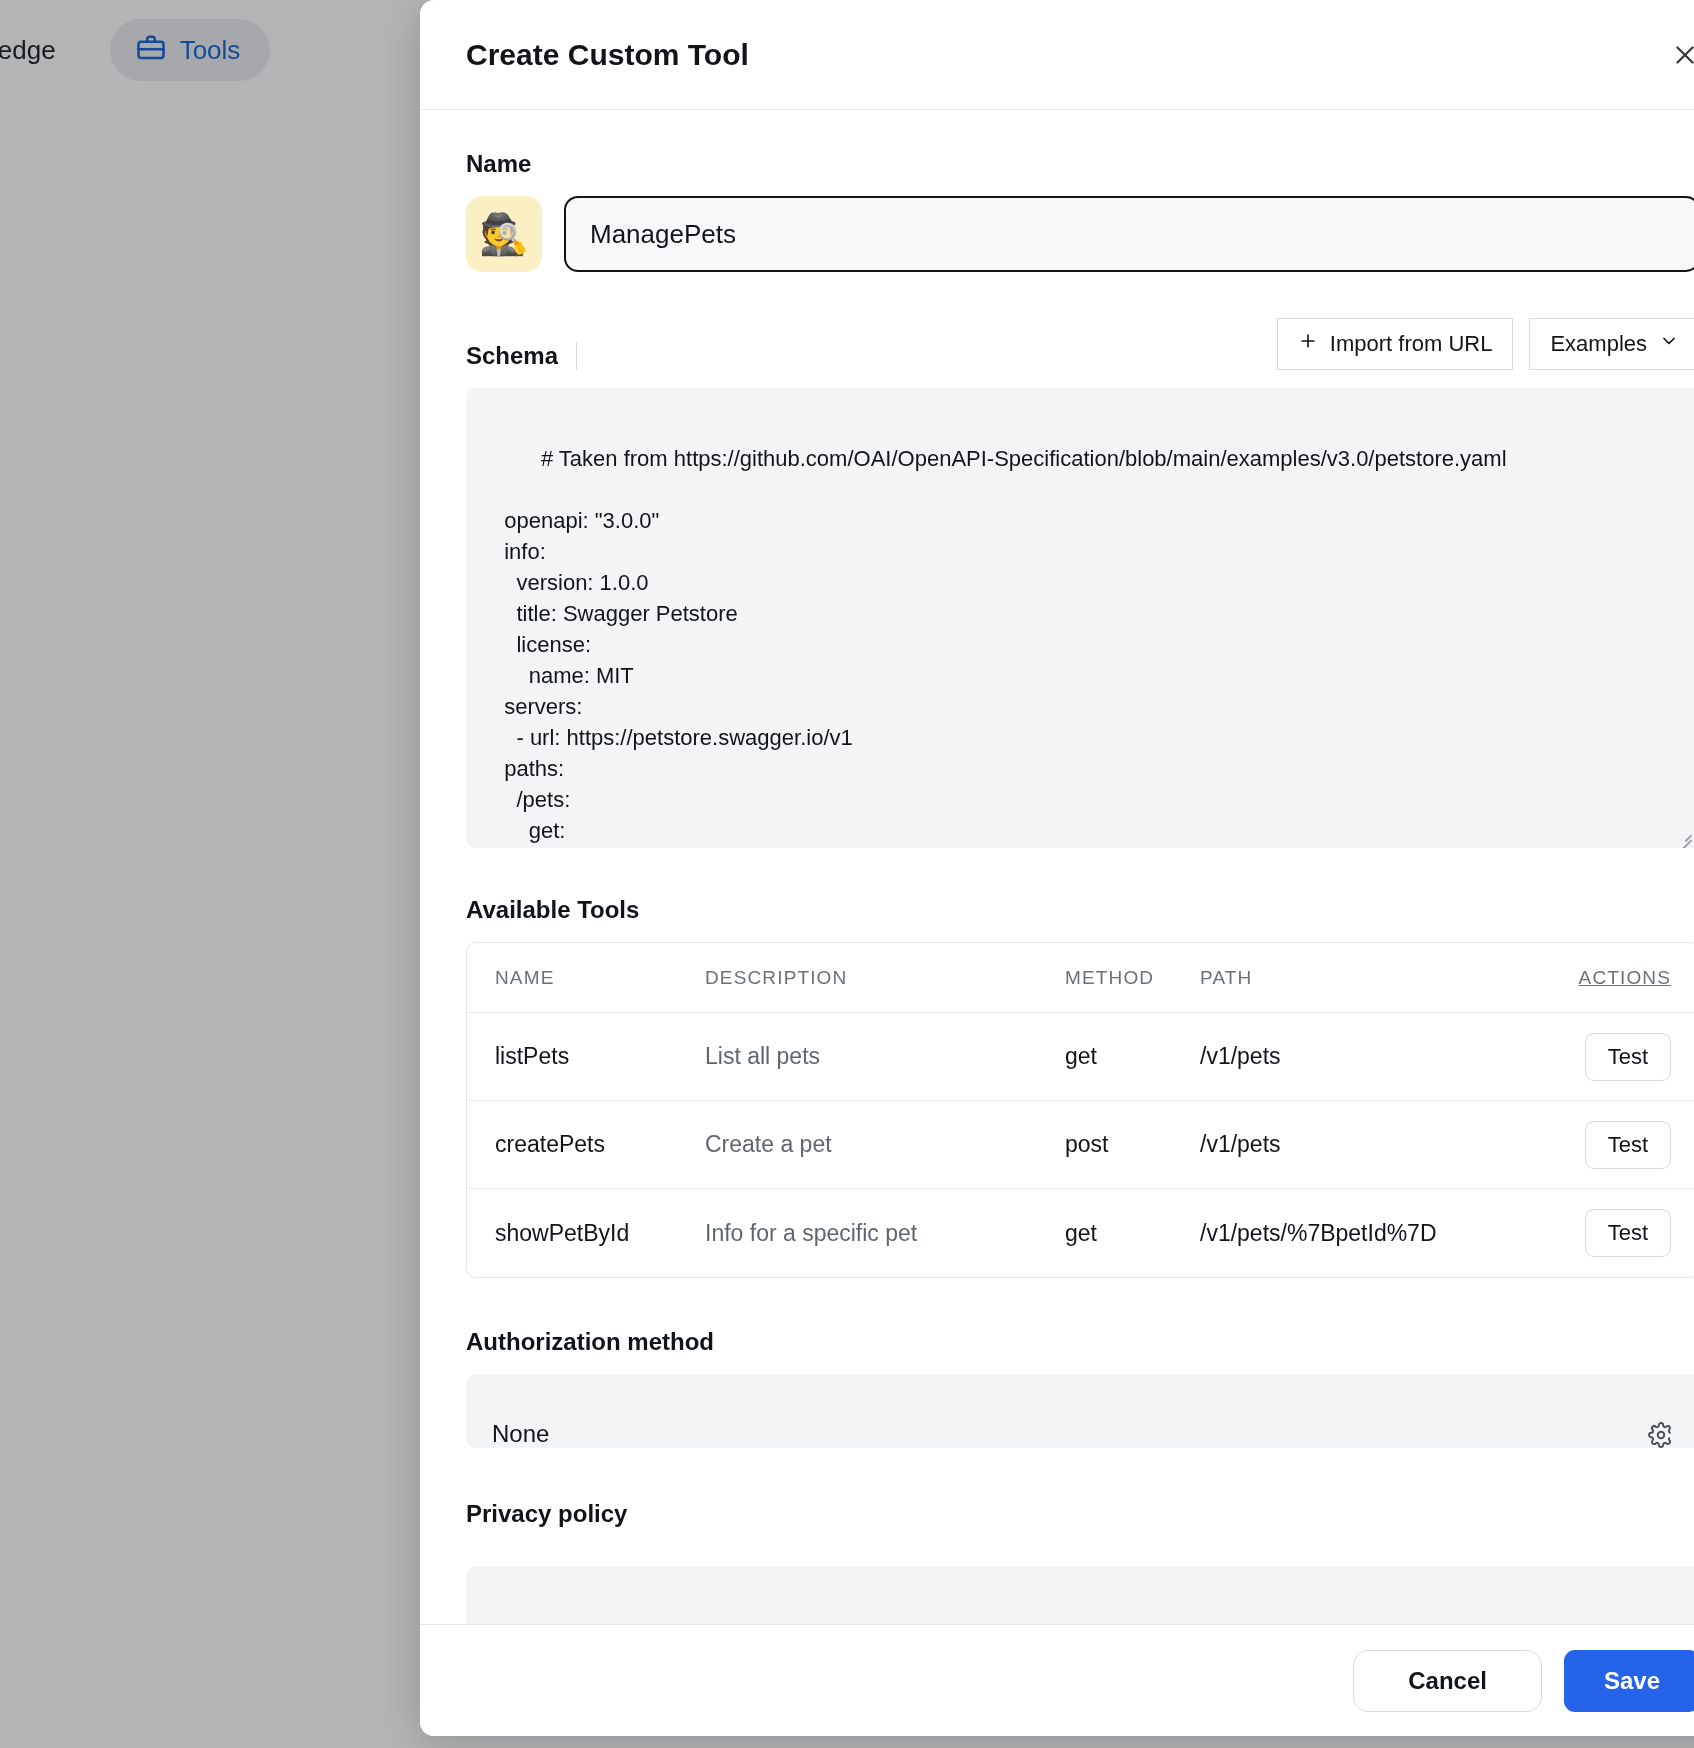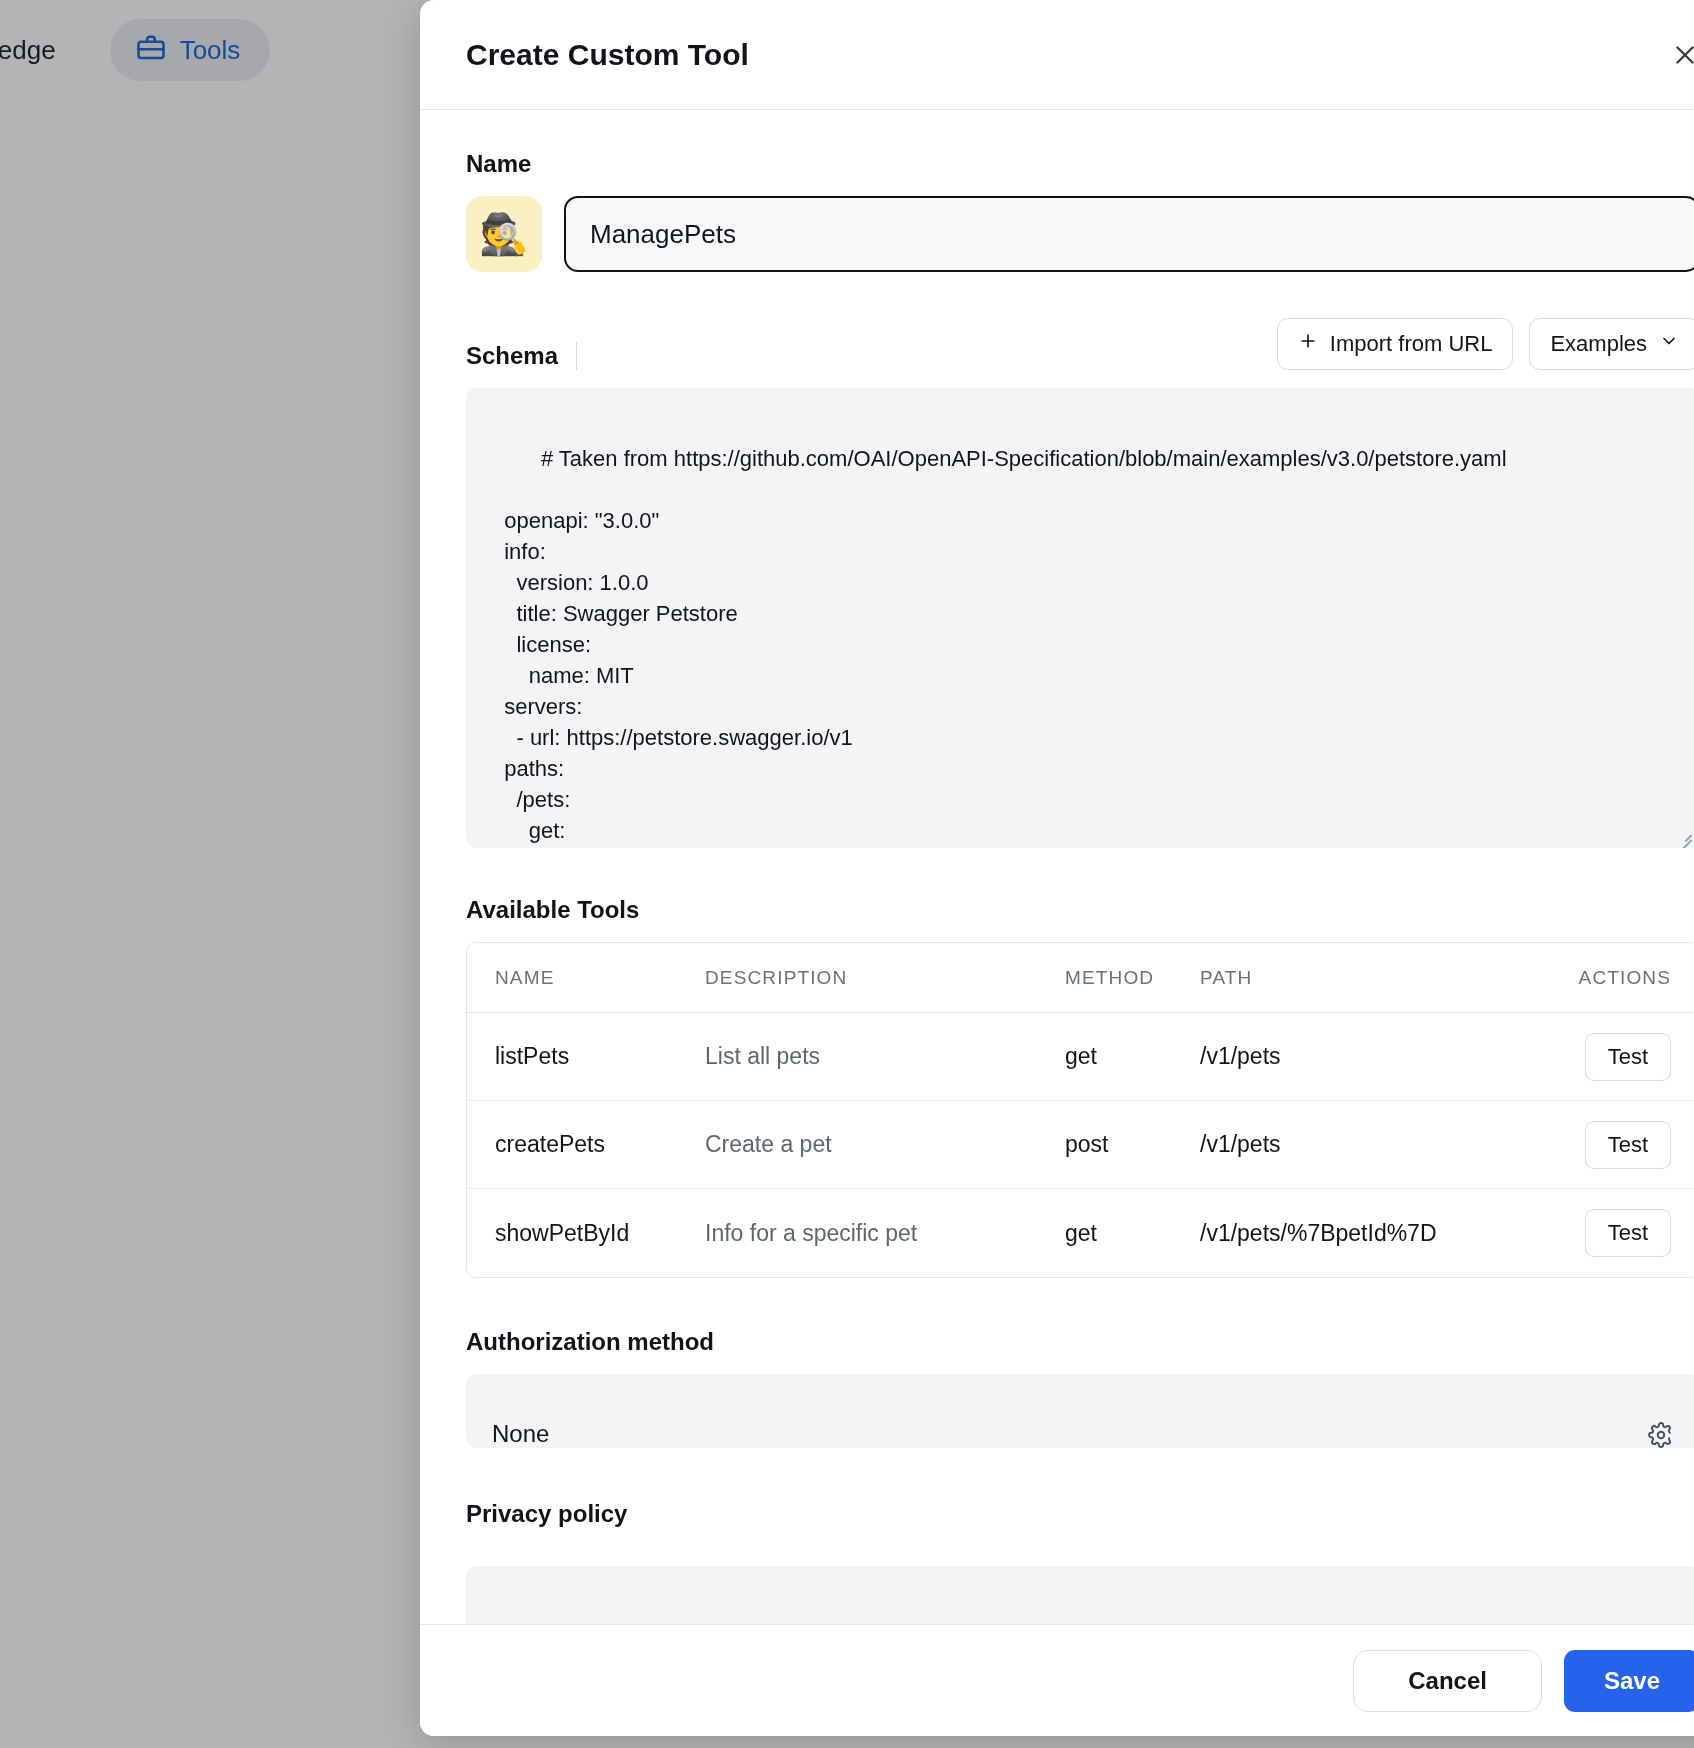--- a/index.html
+++ b/index.html
@@ -162,21 +162,21 @@
   }
   .schema-actions {
     margin-left: auto;
     display: flex;
     align-items: center;
     gap: 16px;
   }
   .btn-outline {
     border: 1px solid #d7dadf;
     background: #ffffff;
-    border-radius: 11px;
+    border-radius: 0;
     height: 52px;
     padding: 16px 20px;
     font-size: 22px;
     color: #11151a;
     display: inline-flex;
     align-items: center;
     gap: 12px;
     cursor: pointer;
     font-family: "Liberation Sans", sans-serif;
     font-weight: 500;
@@ -233,21 +233,21 @@
     color: #6b7177;
     letter-spacing: 0.06em;
     font-weight: 500;
   }
   .c { font-size: 23px; color: #11151a; }
   .c-name { width: 210px; flex: 0 0 210px; }
   .c-desc { width: 360px; flex: 0 0 360px; color: #5f666d; }
   .c-method { width: 135px; flex: 0 0 135px; }
   .c-path { flex: 1 1 auto; }
   .c-actions { width: 110px; flex: 0 0 110px; display: flex; justify-content: flex-end; }
-  .thead .c-actions { justify-content: flex-end; }
+  .thead .c-actions { justify-content: flex-end; text-decoration: underline; }
   .test-btn {
     border: 1px solid #d7dadf;
     background: #ffffff;
     border-radius: 9px;
     height: 48px;
     padding: 0 22px;
     font-size: 22px;
     color: #11151a;
     cursor: pointer;
     font-family: "Liberation Sans", sans-serif;

